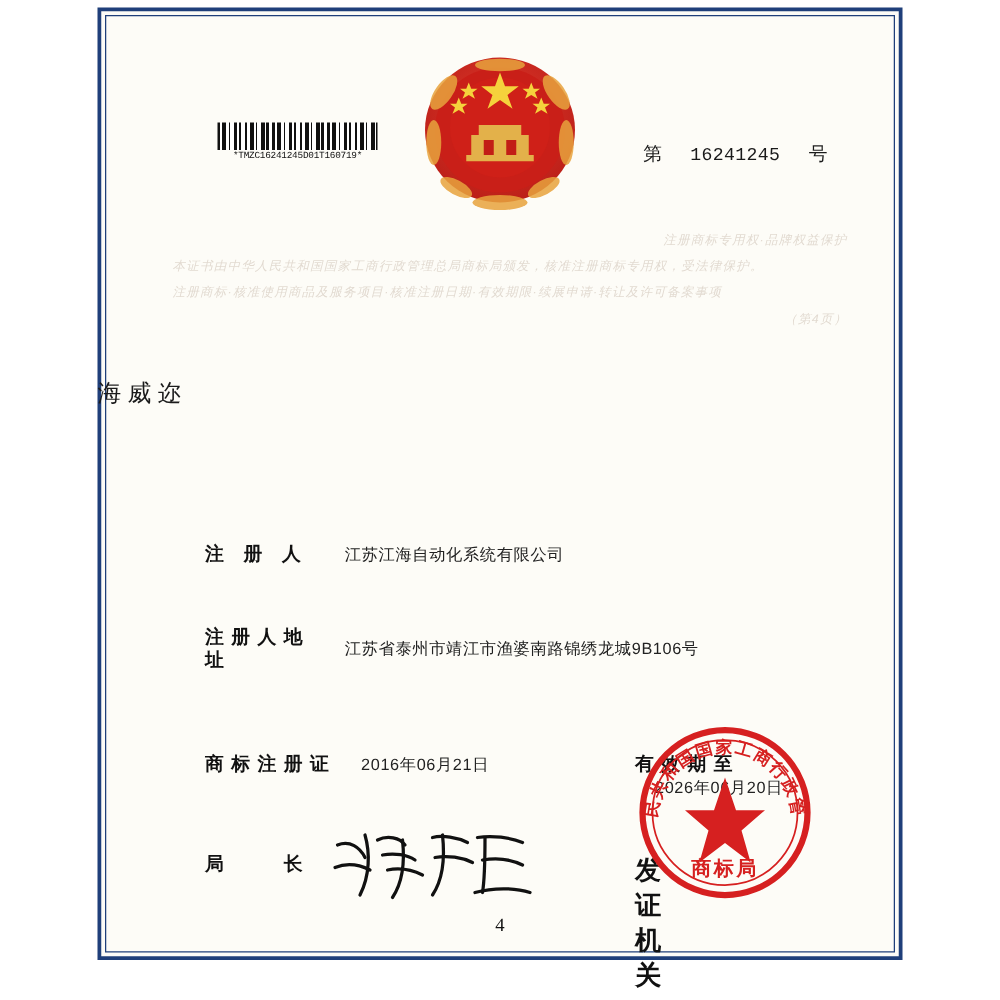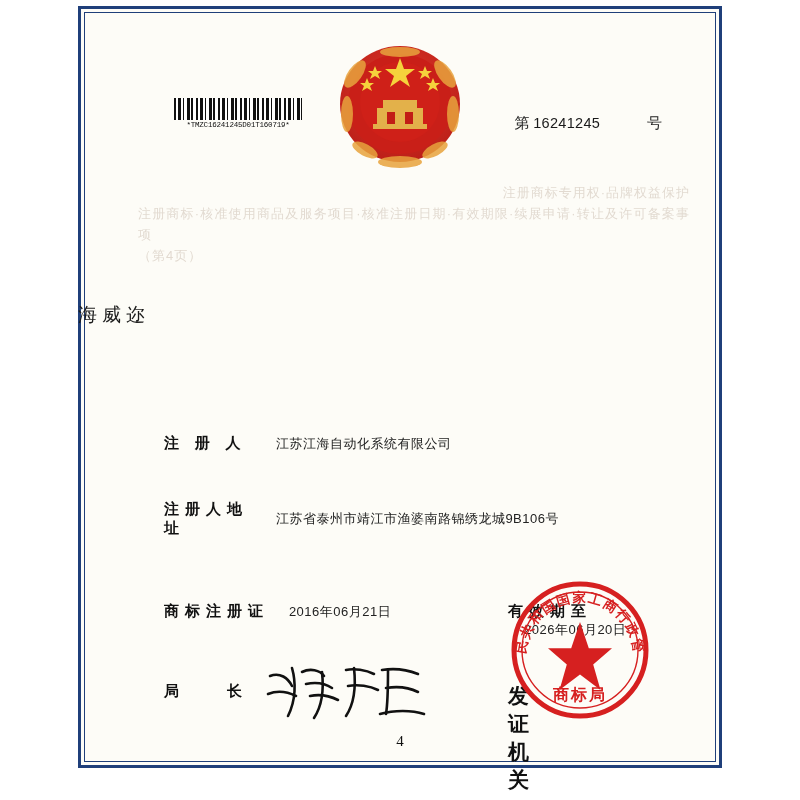--- a/index.html
+++ b/index.html
@@ -92,22 +92,22 @@
     right: 60px;
     top: 74px;
     font-size: 15px;
     color: #1a1a1a;
     white-space: nowrap;
     font-family: "Liberation Serif", serif;
   }
   .reg-number .num {
     display: inline-block;
     min-width: 110px;
-    text-align: left;
-    font-family: Liberation Sans, sans-serif;
+    text-align: center;
+    font-family: Liberation Mono, monospace;
     font-size: 14.5px;
     letter-spacing: 0.3px;
   }
   .reg-number .lbl { font-size: 15px; }
 
   
   .cert-title {
     position: absolute;
     left: 0; right: 0;
     top: 172px;
@@ -117,29 +117,30 @@
     font-size: 30px;
     letter-spacing: 10px;
     color: #141414;
     text-indent: 10px;
   }
 
   
   .watermark {
     position: absolute;
     left: 60px;
-    right: 32px;
+    right: 44px;
     top: 176px;
     color: #d9cfc4;
-    font-size: 13px;
+    font-size: 10px;
     line-height: 21px;
     letter-spacing: 1px;
     opacity: .75;
     pointer-events: none;
     text-align: justify;
+    font-style: italic;
   }
   .watermark div:nth-child(1) { text-align: right; }
   .watermark div:nth-child(4) { text-align: right; }
 
   
   .mark-area {
     position: absolute;
     left: 0; right: 0;
     top: 296px;
     height: 90px;
@@ -246,20 +247,21 @@
 </style>
 </head>
 <body>
 
 <div class="cert-page">
   <div class="cert-border-outer"></div>
   <div class="cert-border-inner"></div>
 
   <div class="watermark">
     <div>注册商标专用权·品牌权益保护</div>
+    <div>本证书由中华人民共和国国家工商行政管理总局商标局颁发，核准注册商标专用权，受法律保护。</div>
     <div>注册商标·核准使用商品及服务项目·核准注册日期·有效期限·续展申请·转让及许可备案事项</div>
     <div>（第4页）</div>
   </div>
 
   <div class="top-row">
 
     <div class="barcode-block">
       <div class="barcode-bars"></div>
       <div class="barcode-text">*TMZC16241245D01T160719*</div>
     </div>

